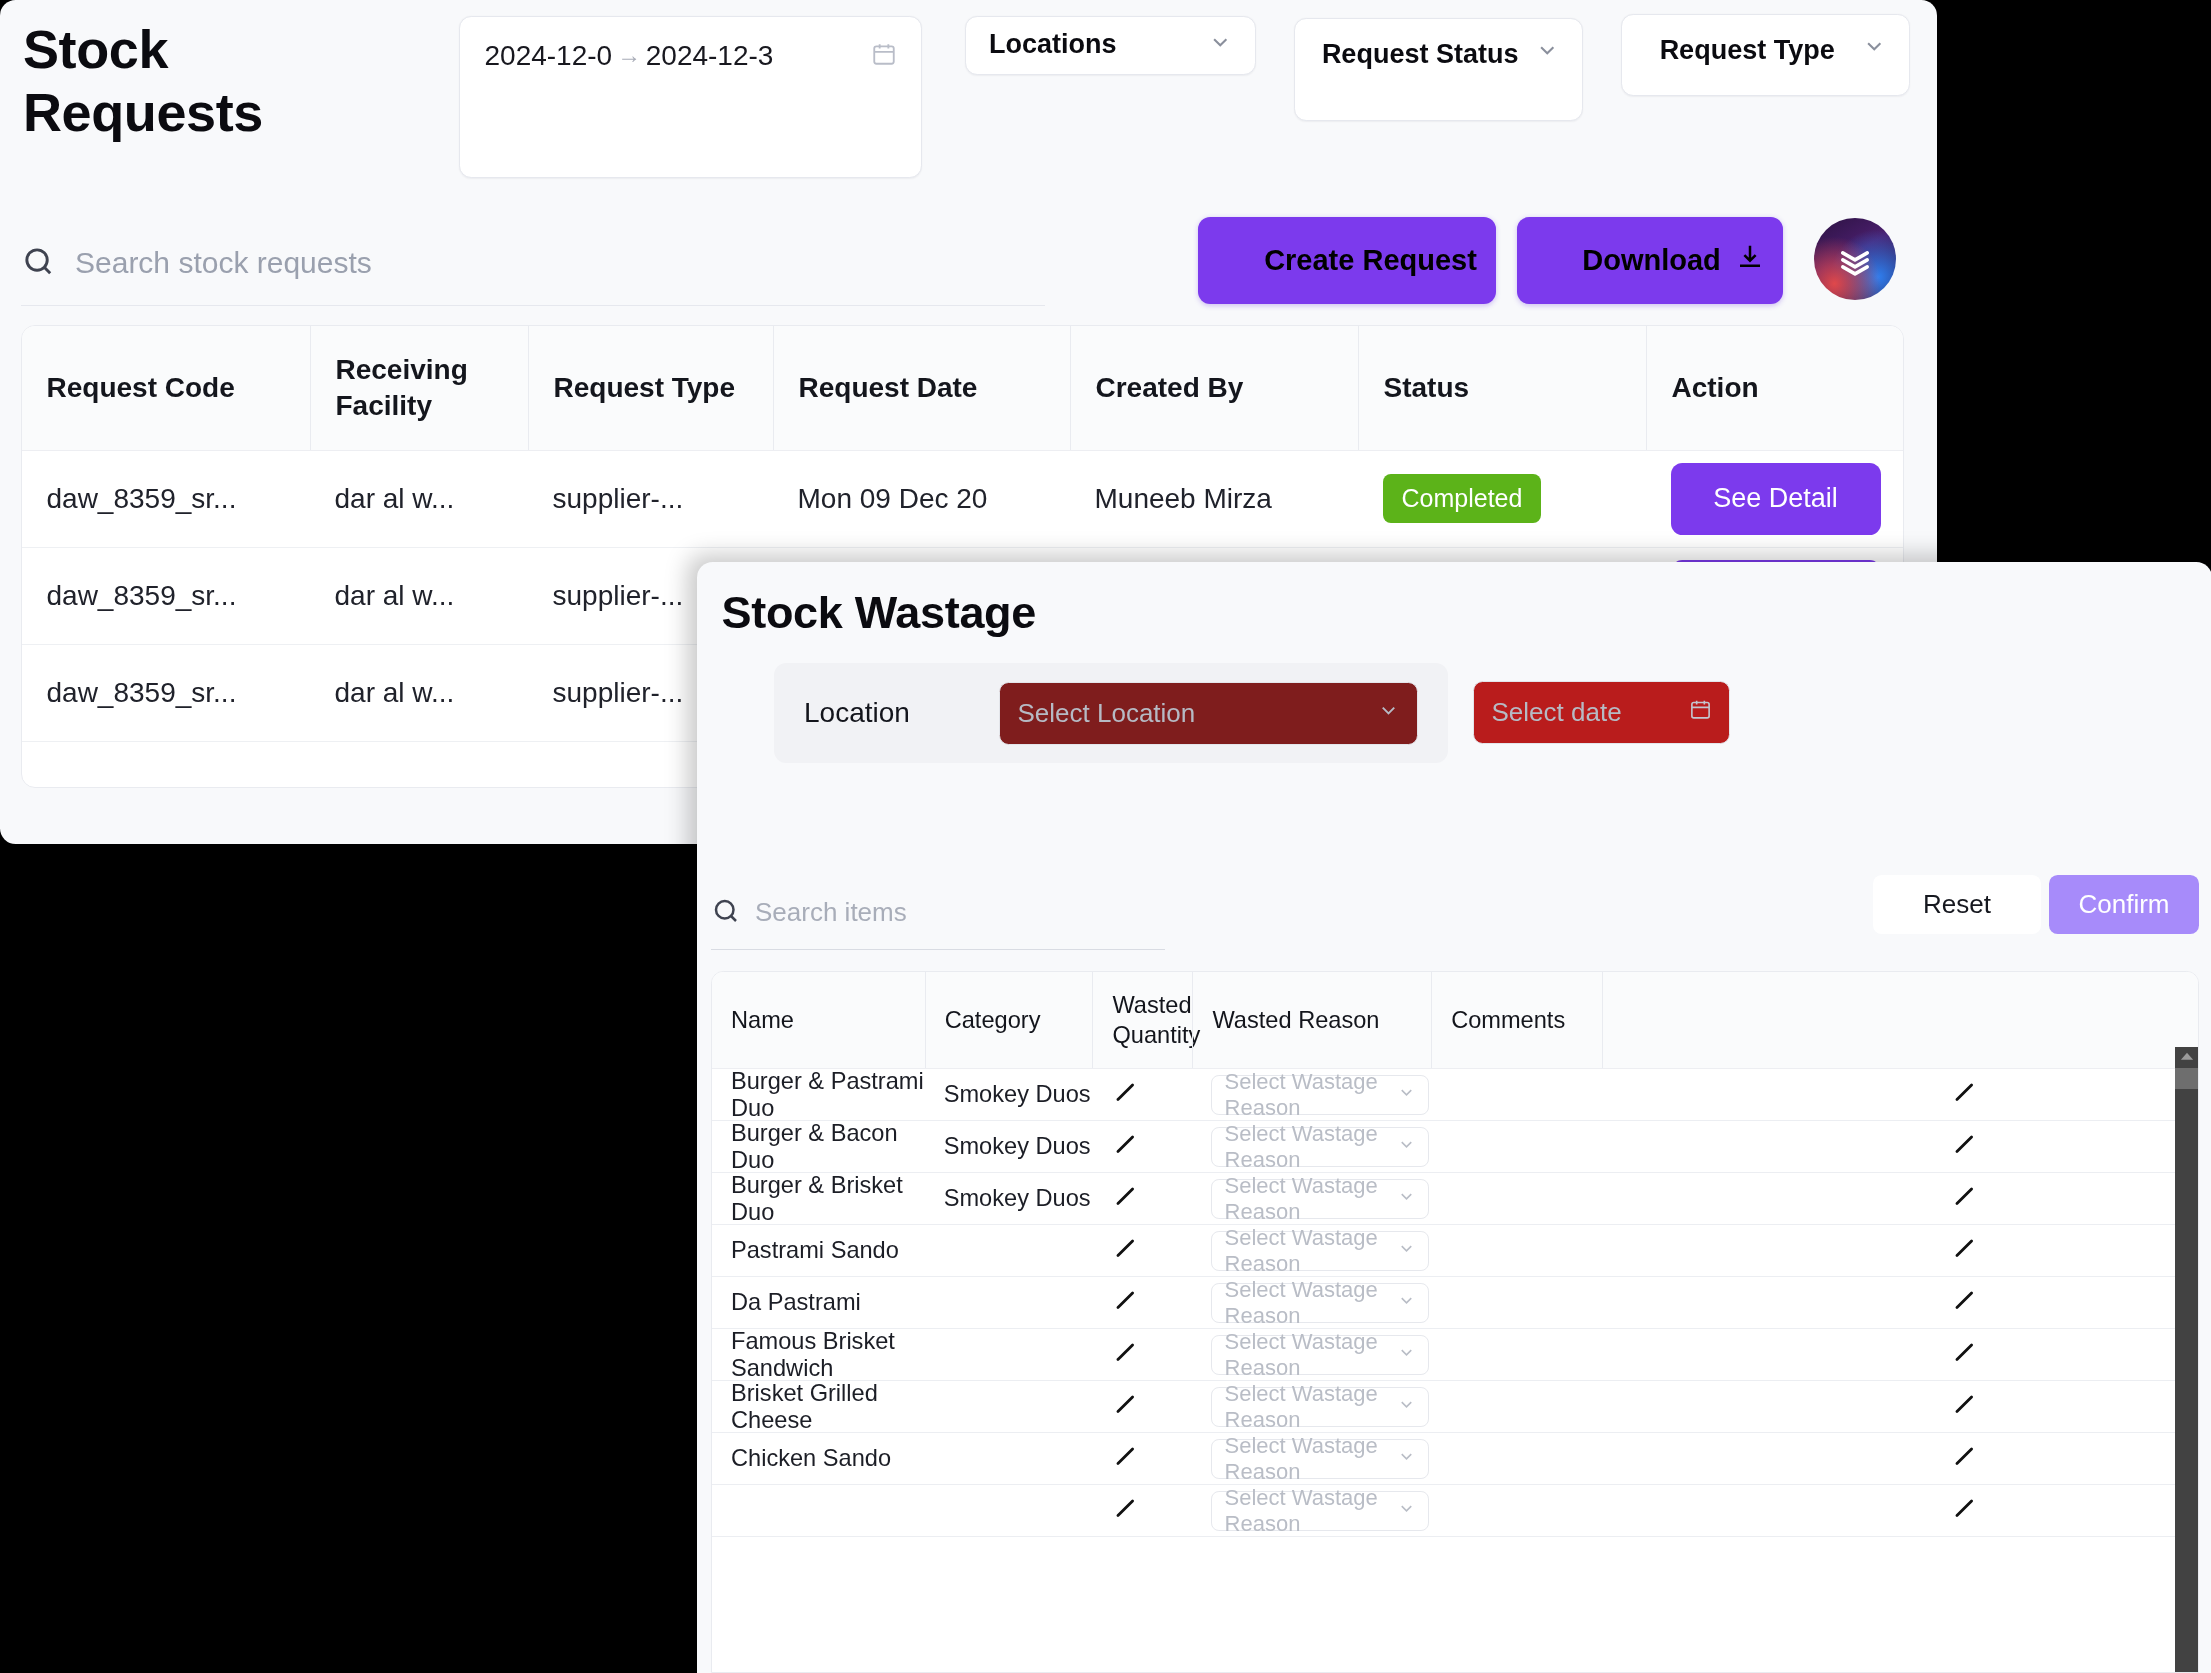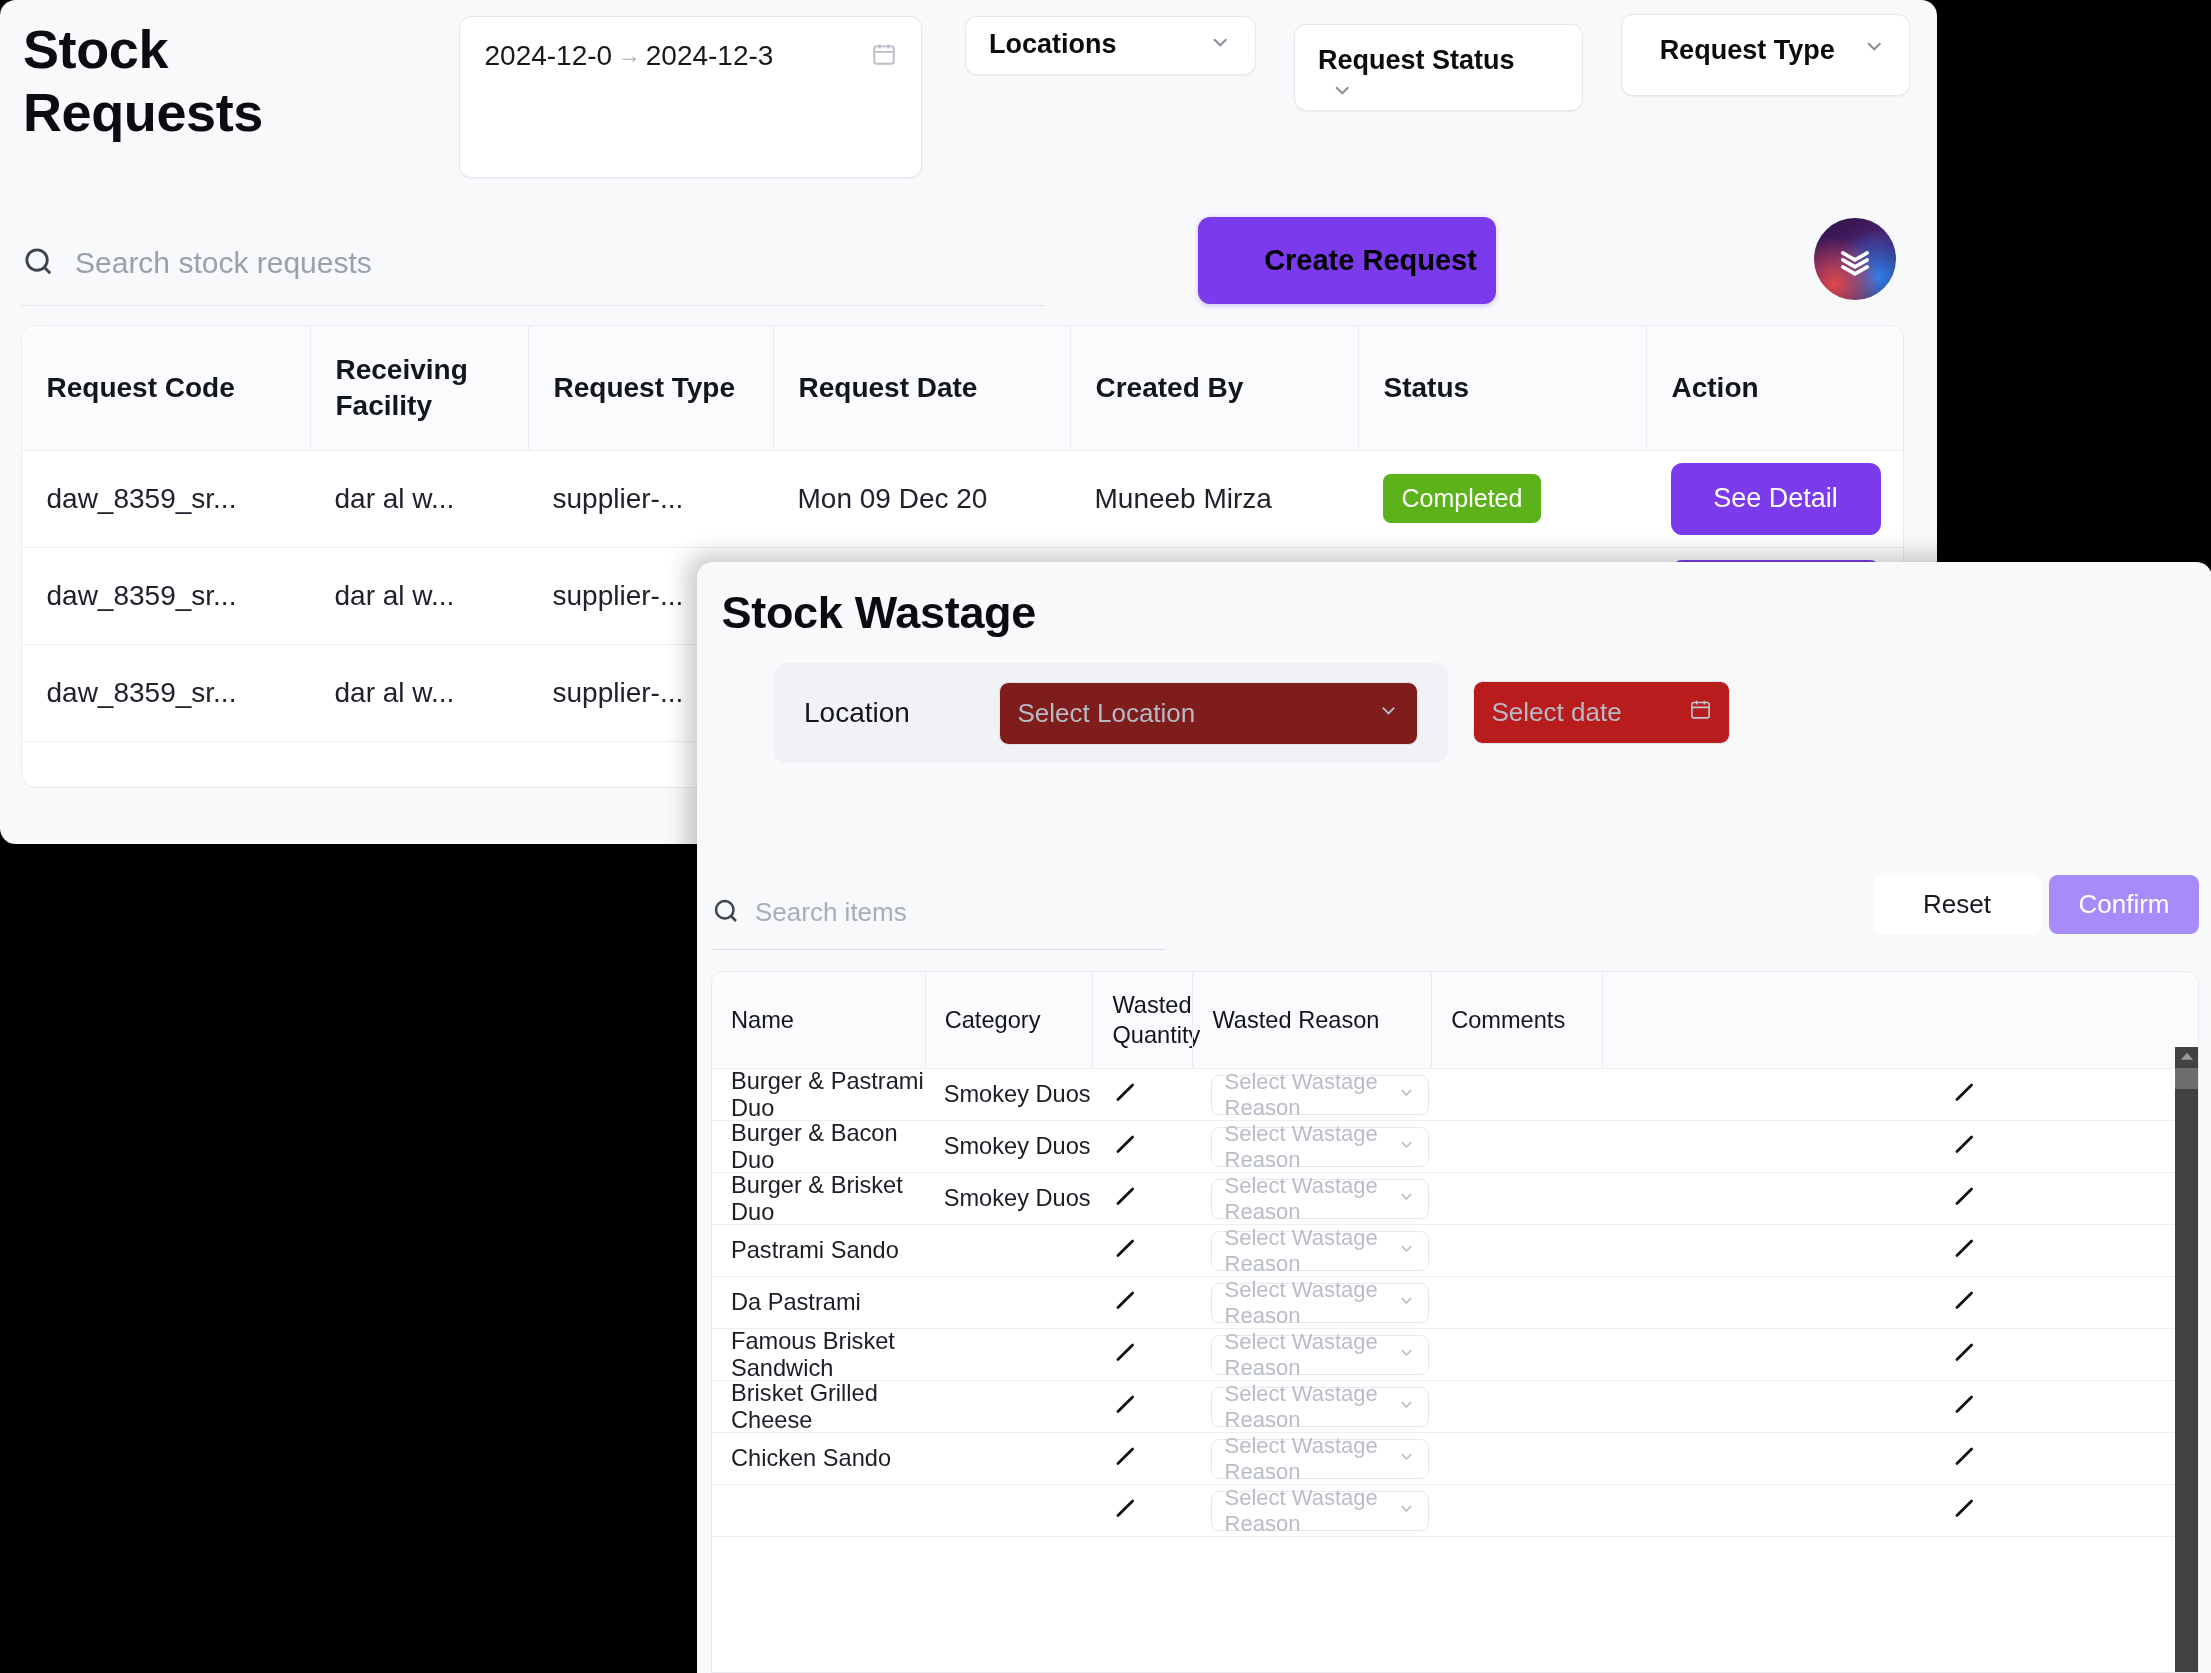--- a/index.html
+++ b/index.html
@@ -62,21 +62,21 @@
     cursor: pointer;
   }
   .filter-btn .lbl {
     font-size: 27px; font-weight: 700; color: #0b0b10;
     line-height: 1.25; text-align: center; flex: 1;
   }
   .filter-btn .chev { color: #8a8f9c; font-size: 23px; flex: 0 0 auto; margin-left: 12.2px; }
 
   #flt-locations { left: 965px; top: 15.7px; width: 291px; height: 59px; align-items: center; padding: 0 23px; }
   #flt-locations .lbl { text-align: left; }
-  #flt-status { left: 1294px; top: 24px; width: 289px; height: 87px; flex-direction: column; }
+  #flt-status { left: 1294px; top: 18px; width: 289px; height: 103px; }
   #flt-type { left: 1621px; top: 14px; width: 289px; height: 82px; }
 
   
   #bg-search {
     position: absolute; left: 21px; top: 220px;
     width: 1024px; height: 86px;
     border-bottom: 1.7px solid #e6e8ee;
     display: flex; align-items: center; gap: 19px;
   }
   .mag { flex: 0 0 auto; color: #3f4350; }
@@ -334,20 +334,28 @@
       <svg width="35" height="35" viewBox="0 0 24 24" fill="none" stroke="currentColor" stroke-width="2">
         <circle cx="11" cy="11" r="7"></circle>
           <path d="M20 20l-4.2-4.2"></path>
       </svg>
     </span>
     <input id="bg-search-input" type="text" placeholder="Search stock requests" style="">
   </div>
 
   <button class="pill-btn" id="btn-create">Create Request</button>
 
+  <button class="pill-btn" id="btn-download">
+    <span>Download</span>
+    <span>
+      <svg width="30" height="30" viewBox="0 0 24 24" fill="none" stroke="currentColor" stroke-width="2">
+        <path d="M12 3v11M7.5 10.5L12 15l4.5-4.5M4 19h16"></path>
+      </svg>
+    </span>
+  </button>
 
   <div id="avatar">
     <svg width="42" height="42" viewBox="0 0 24 24" fill="none" stroke="#ffffff" stroke-width="2" stroke-linecap="round" stroke-linejoin="round">
       <path d="M5 8.5l7 4 7-4"></path>
         <path d="M5 12.5l7 4 7-4"></path>
         <path d="M5 16.5l7 4 7-4"></path>
     </svg>
   </div>
 
   <div id="bg-table">

